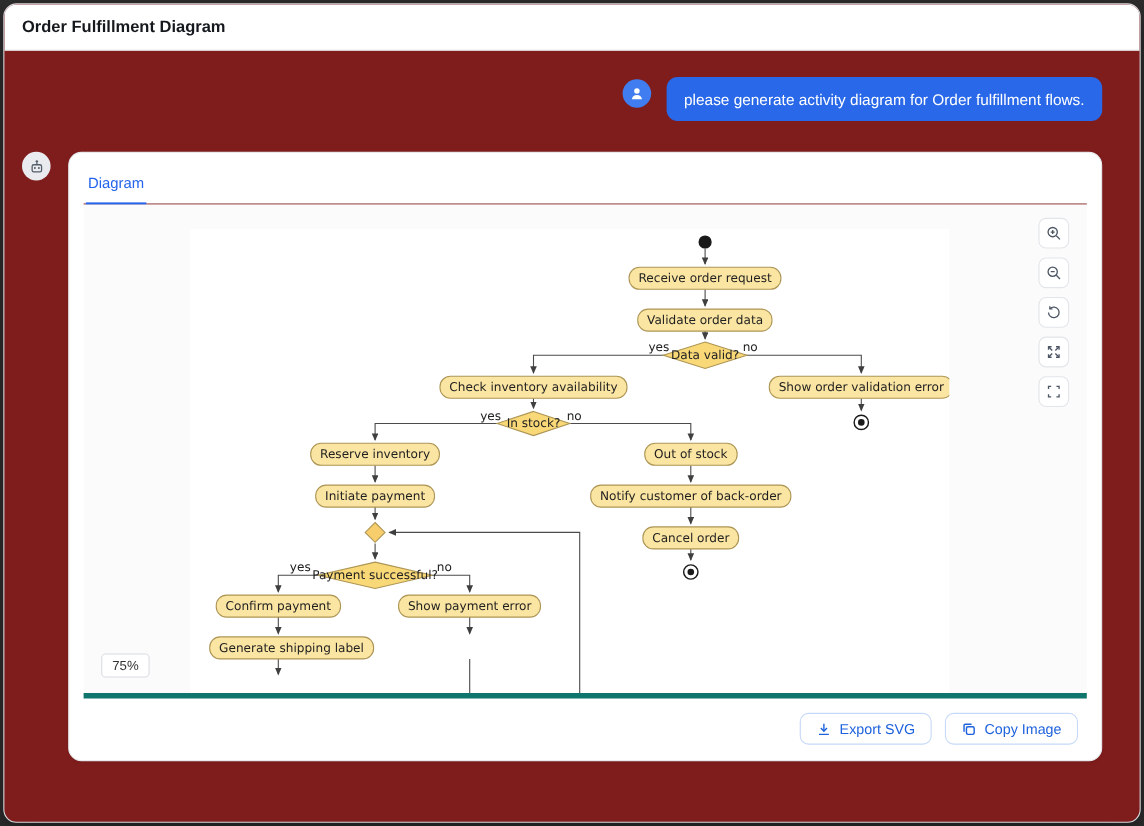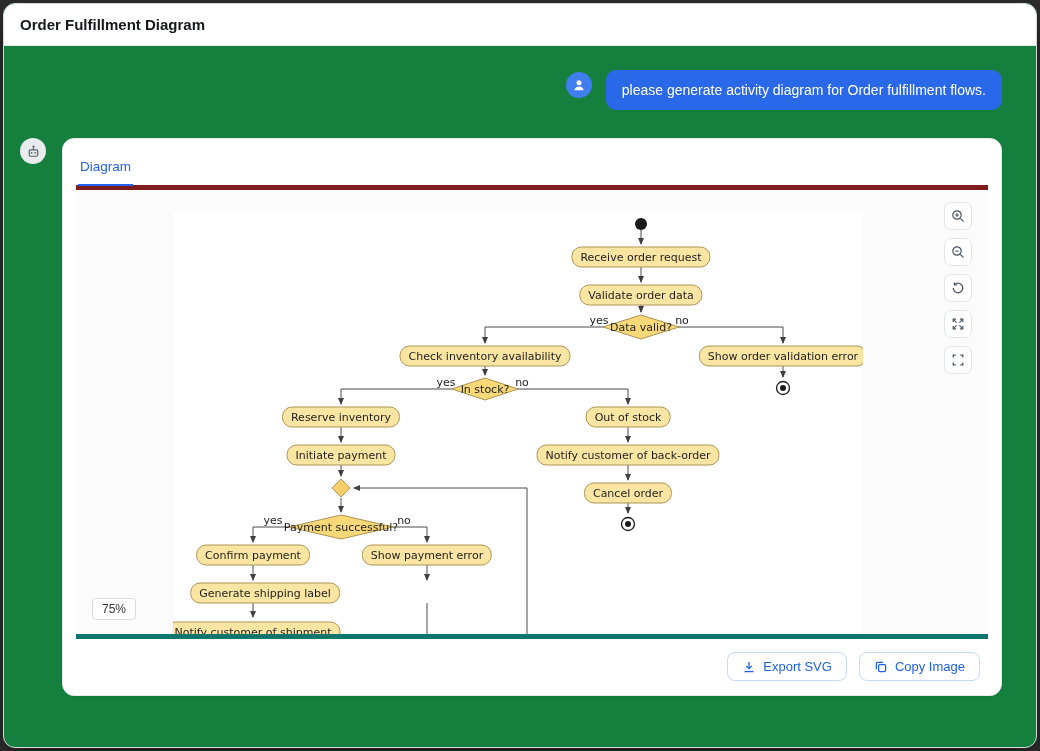--- a/index.html
+++ b/index.html
@@ -4,21 +4,21 @@
 <style>
   * { margin:0; padding:0; box-sizing:border-box; }
   html,body { width:1040px; height:751px; }
   body {
     background:#2e2e2e;
     font-family:"Liberation Sans","DejaVu Sans",sans-serif;
     padding:3px;
   }
   .window {
     width:1034px; height:745px;
-    background:#15803d;
+    background:#7f1d1d;
     border-radius:12px;
     overflow:hidden;
     border:1px solid #d7d9dd;
     box-shadow:0 10px 30px rgba(0,0,0,.45);
     display:flex; flex-direction:column;
   }
   .app-header {
     height:42px; background:#ffffff;
     border-bottom:1px solid #e8e9eb;
     display:flex; align-items:center;
@@ -48,21 +48,21 @@
     width:26px; height:26px; border-radius:50%;
     background:#e9ebef; display:flex; align-items:center; justify-content:center;
     color:#555e6b; flex:none; margin-top:0;
   }
   .card {
     flex:1; background:#ffffff;
     border:1px solid #e7e9ec; border-radius:12px;
     box-shadow:0 1px 3px rgba(0,0,0,.05);
     padding:6px 13px 8px;
   }
-  .tabs { display:flex; gap:30px; padding:8px 2px 0; border-bottom:5px solid #7f1d1d; }
+  .tabs { display:flex; gap:30px; padding:8px 2px 0; border-bottom:1px solid #7f1d1d; }
   .tab {
     font-size:13.5px; color:#525a66; padding:6px 2px 10px;
     cursor:pointer; background:none; border:none;
     font-family:inherit;
   }
   .tab.active { color:#2463eb; border-bottom:2px solid #2463eb; margin-bottom:-1px; font-weight:500; }
 
   .viewer {
     position:relative; height:449px;
     background:#fbfbfb; border-bottom:5px solid #0f766e;
@@ -205,21 +205,20 @@
             <div class="node" style="left:312px;top:144px">Check inventory availability</div>
             <div class="node" style="left:610px;top:144px">Show order validation error</div>
             <div class="node" style="left:168px;top:205px">Reserve inventory</div>
             <div class="node" style="left:455px;top:205px">Out of stock</div>
             <div class="node" style="left:168px;top:243px">Initiate payment</div>
             <div class="node" style="left:455px;top:243px">Notify customer of back-order</div>
             <div class="node" style="left:455px;top:281px">Cancel order</div>
             <div class="node" style="left:80px;top:343px">Confirm payment</div>
             <div class="node" style="left:254px;top:343px">Show payment error</div>
             <div class="node" style="left:92px;top:381px">Generate shipping label</div>
-            <div class="node" style="left:80px;top:420px">Notify customer of shipment</div>
 
             <span class="dlabel" style="left:468px;top:115px">Data valid?</span>
             <span class="dlabel" style="left:312px;top:177px">In stock?</span>
             <span class="dlabel" style="left:168px;top:315px">Payment successful?</span>
 
             <span class="elabel" style="left:426px;top:108px">yes</span>
             <span class="elabel" style="left:509px;top:108px">no</span>
             <span class="elabel" style="left:273px;top:170px">yes</span>
             <span class="elabel" style="left:349px;top:170px">no</span>
             <span class="elabel" style="left:100px;top:308px">yes</span>

